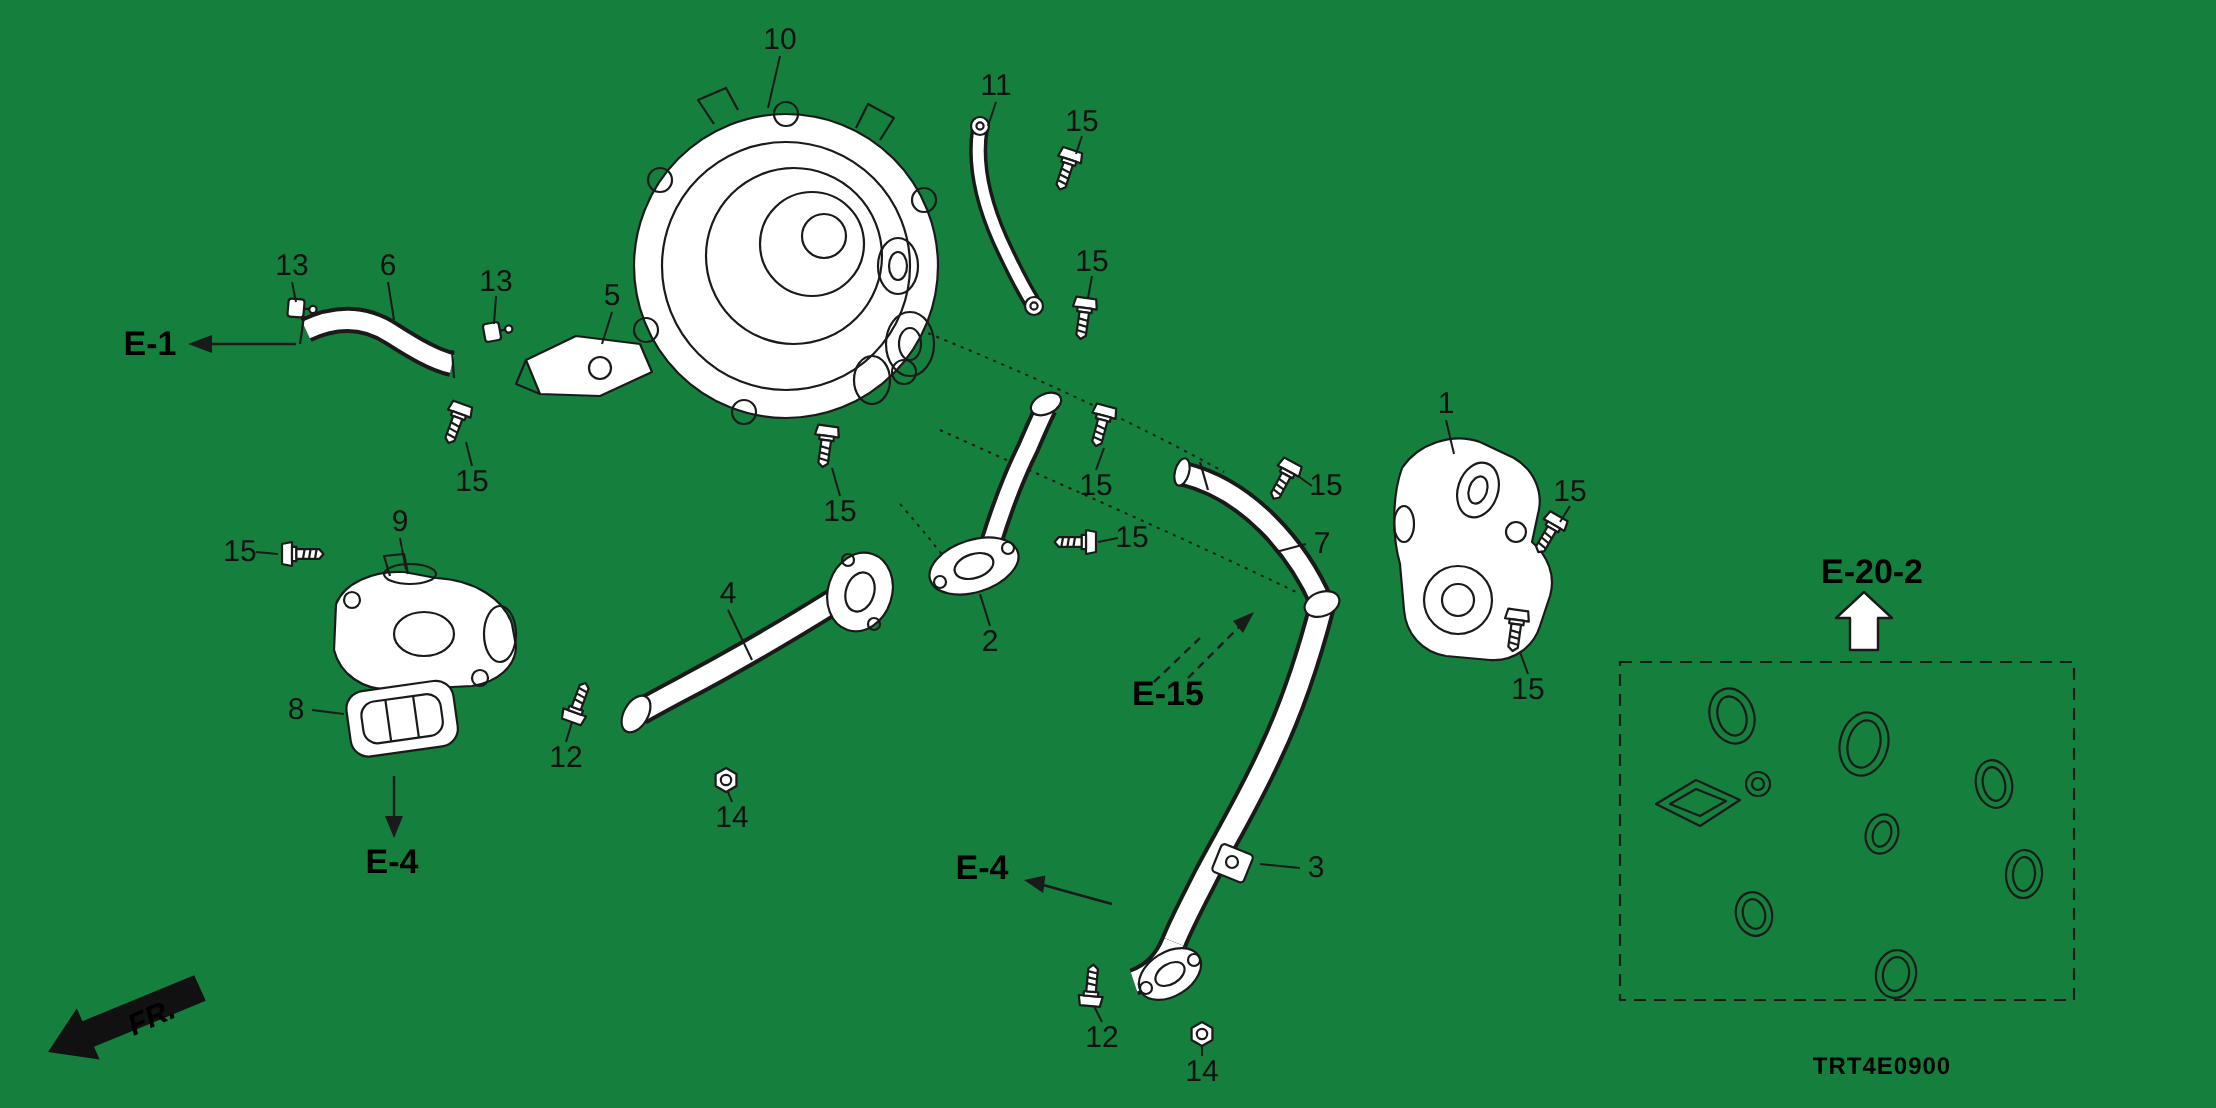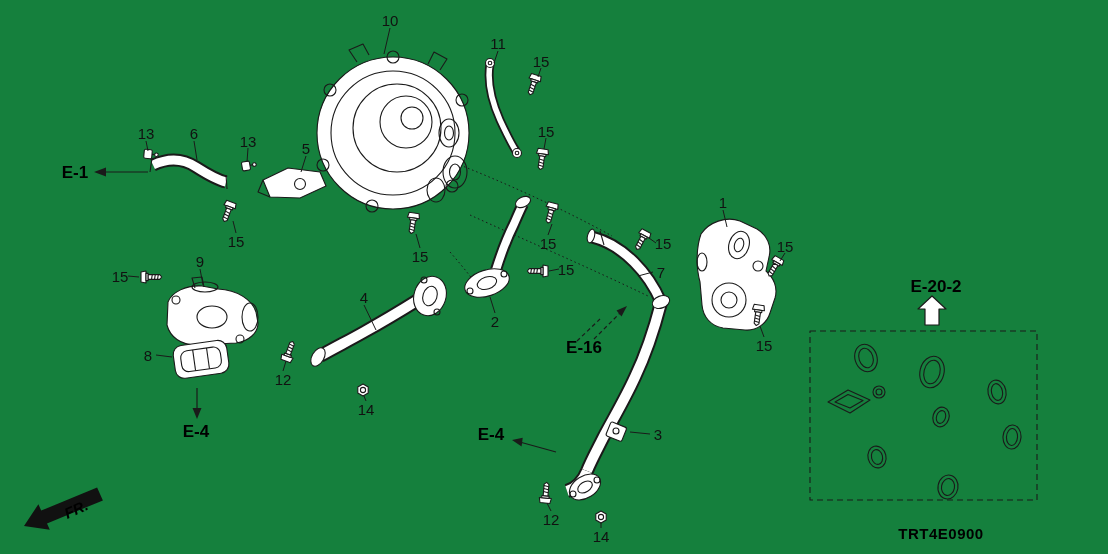--- a/index.html
+++ b/index.html
@@ -3,21 +3,21 @@
 <meta charset="utf-8">
 <style>
   html,body{margin:0;padding:0;background:#fff;}
   .stage{position:relative;width:1108px;height:554px;background:#15803d;overflow:hidden;
          font-family:"Liberation Sans",sans-serif;}
   .stage svg{position:absolute;left:0;top:0;}
   .callout{position:absolute;transform:translate(-50%,-50%);font-size:15px;font-weight:500;
            color:#111;white-space:nowrap;line-height:1;}
   .ref{position:absolute;transform:translate(-50%,-50%);font-size:17px;font-weight:700;
        color:#000;white-space:nowrap;line-height:1;}
-  .code{position:absolute;transform:translate(-50%,-50%);font-size:15px;font-weight:700;
+  .code{position:absolute;transform:translate(-50%,-50%);font-size:12px;font-weight:700;
         letter-spacing:.5px;color:#000;white-space:nowrap;}
   .fr{position:absolute;transform:translate(-50%,-50%) rotate(-24deg);font-size:15px;
       font-weight:700;font-style:italic;color:#000;white-space:nowrap;}
 </style>
 </head>
 <body>
 
 <div class="stage">
 
 <svg viewBox="0 0 1108 554" width="1108" height="554">
@@ -276,20 +276,20 @@
 <span class="callout" style="left:148px;top:355px">8</span>
 <span class="callout" style="left:764px;top:345px">15</span>
 <span class="callout" style="left:283px;top:379px">12</span>
 <span class="callout" style="left:366px;top:409px">14</span>
 <span class="callout" style="left:658px;top:434px">3</span>
 <span class="callout" style="left:551px;top:519px">12</span>
 <span class="callout" style="left:601px;top:536px">14</span>
 
 <span class="ref" style="left:75px;top:172px">E-1</span>
 <span class="ref" style="left:196px;top:431px">E-4</span>
-<span class="ref" style="left:584px;top:347px">E-16</span>
+<span class="ref" style="left:584px;top:347px">E-15</span>
 <span class="ref" style="left:491px;top:434px">E-4</span>
 <span class="ref" style="left:936px;top:286px">E-20-2</span>
 
 <span class="fr" style="left:76px;top:509px">FR.</span>
 <span class="code" style="left:941px;top:533px">TRT4E0900</span>
 
 </div>
 
 </body></html>

